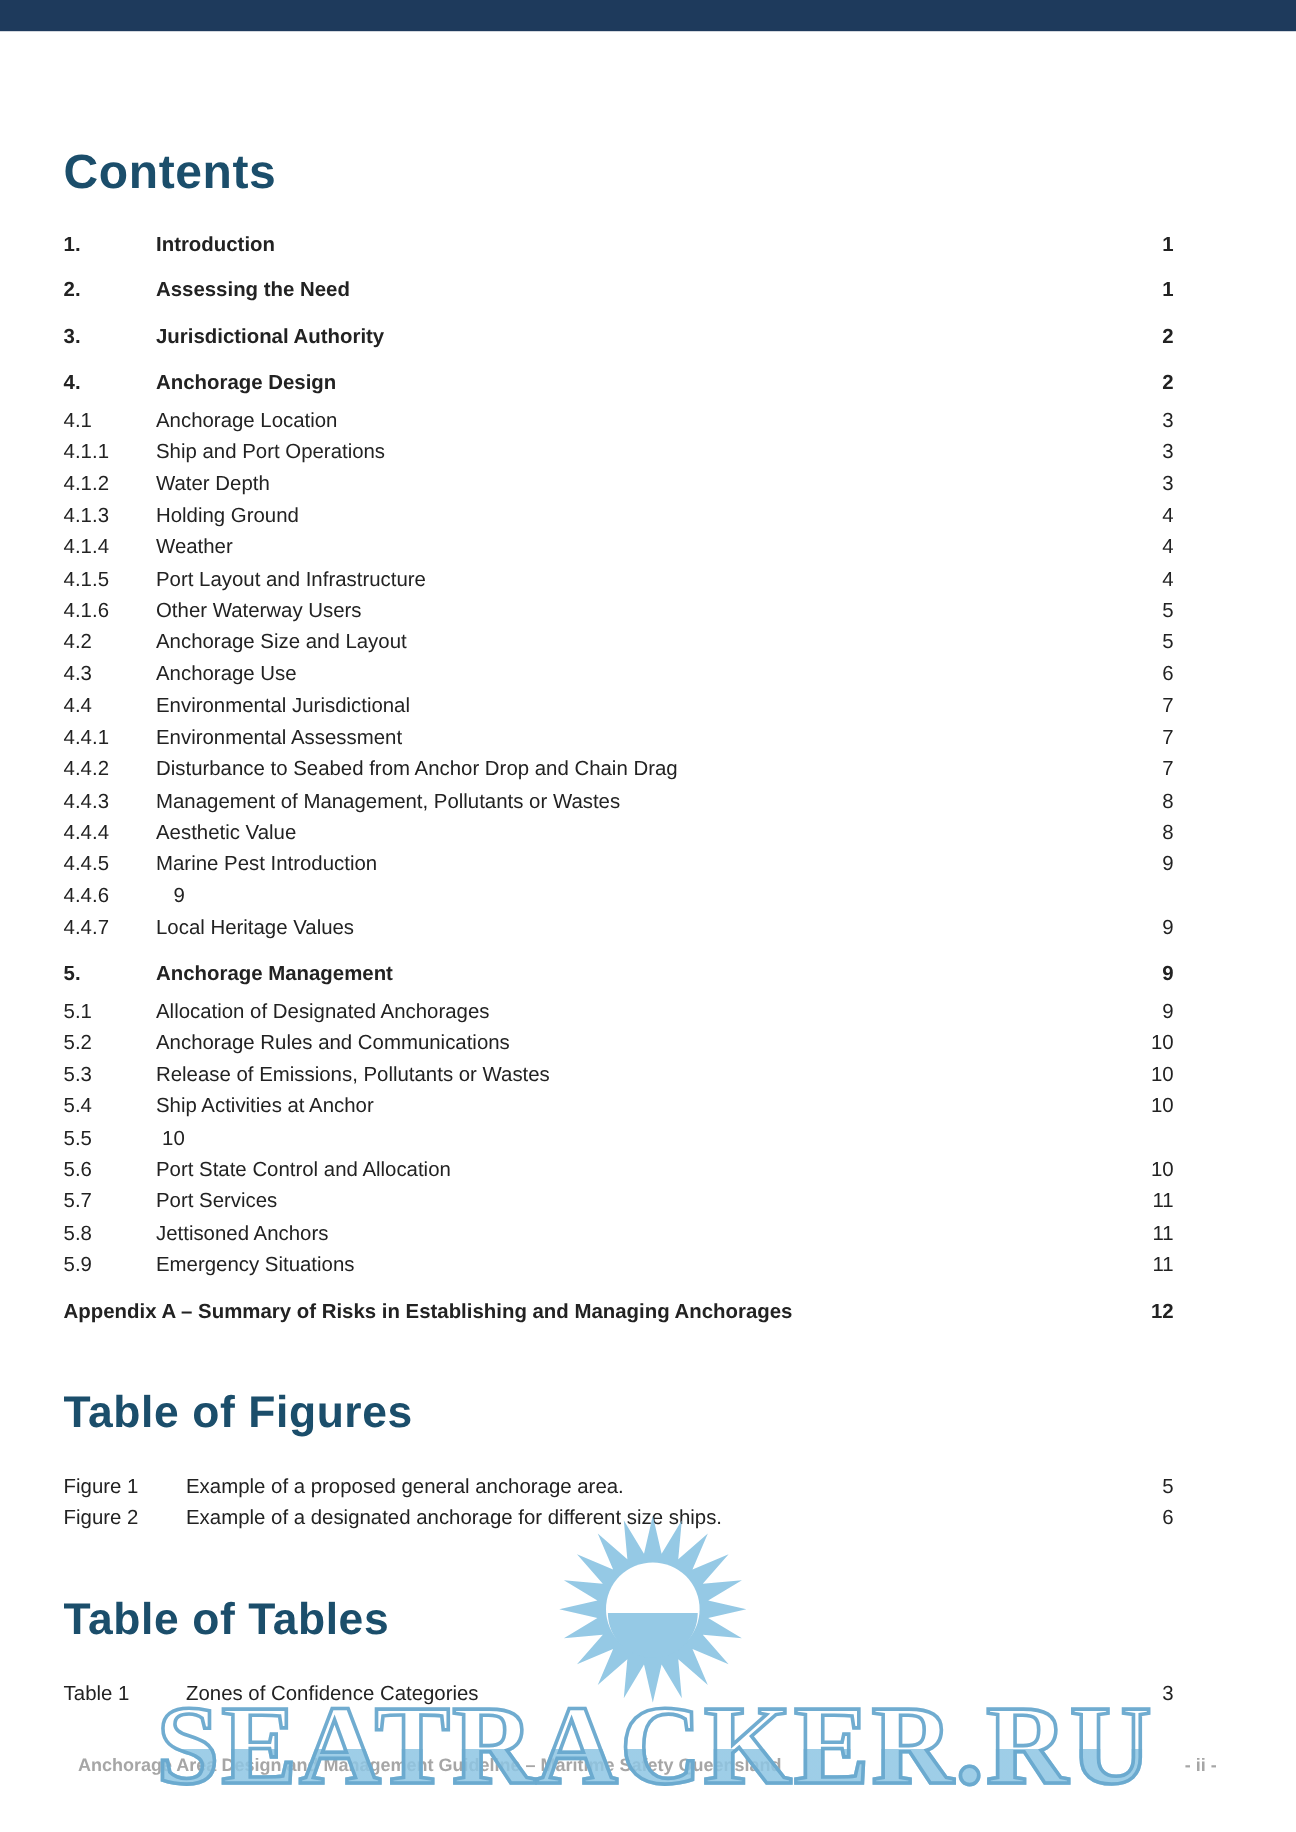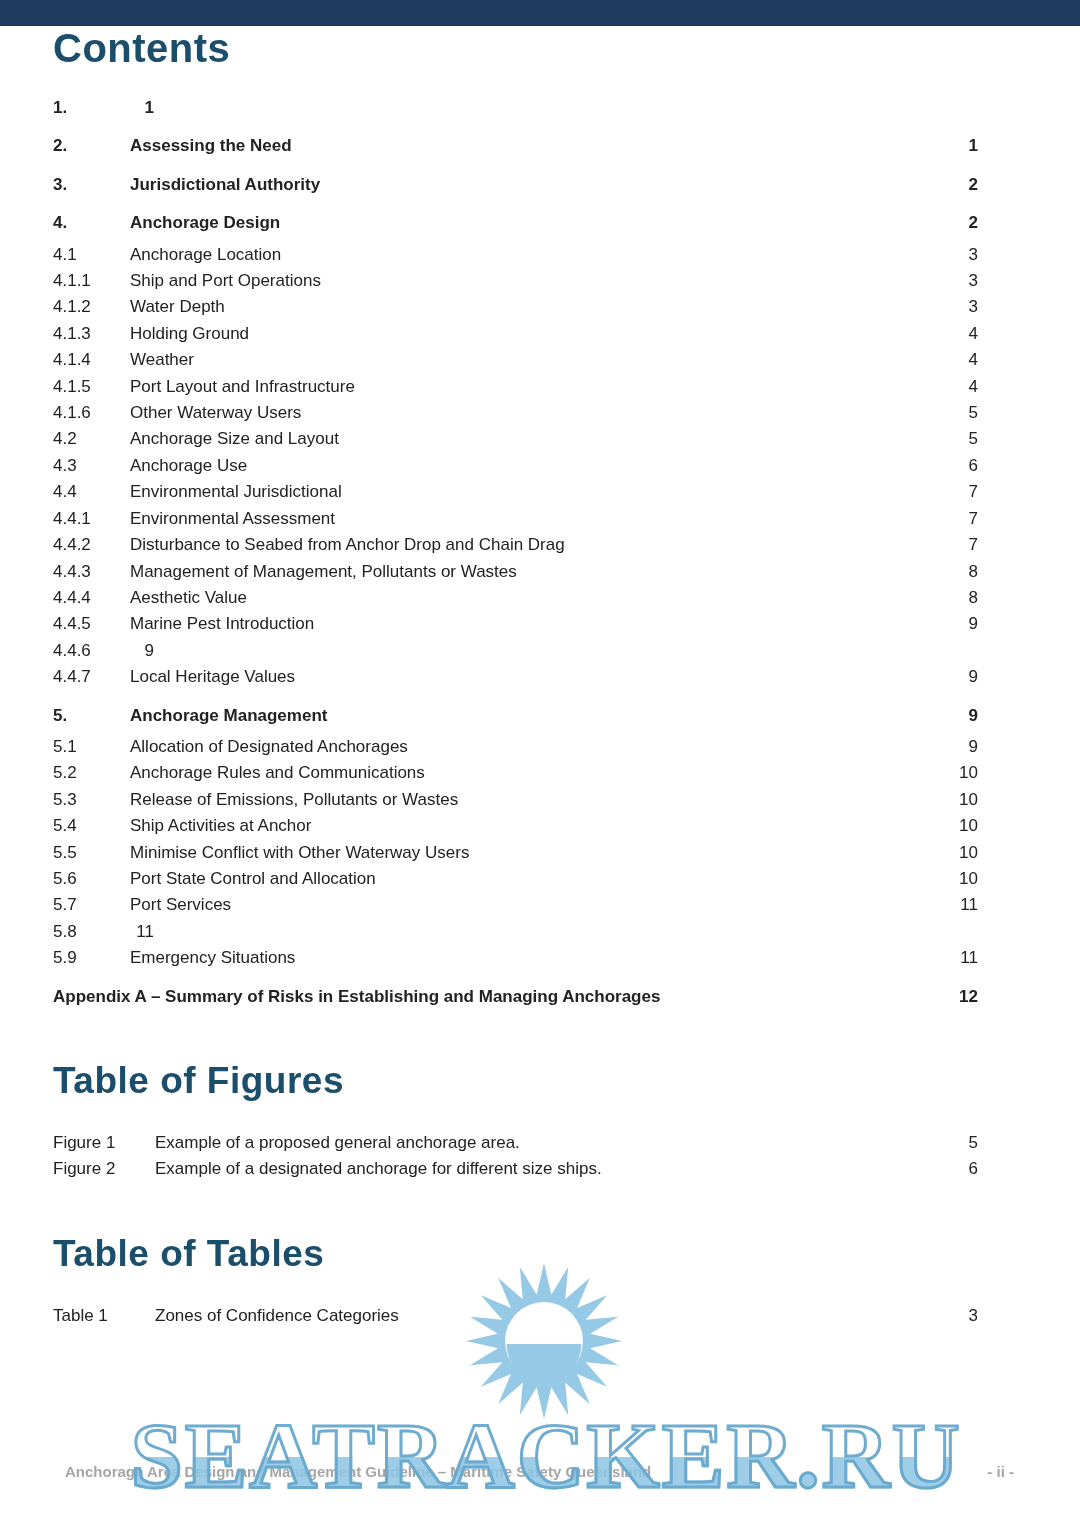--- a/index.html
+++ b/index.html
@@ -19,21 +19,21 @@
   .content {
     padding: 0 102px 0 53px;
   }
   h1.doc-heading {
     font-family: "Liberation Sans", sans-serif;
     font-weight: 700;
     color: #1b4e6b;
     font-size: 40px;
     letter-spacing: 0.5px;
   }
-  #contents-heading { margin-bottom: 24px; }
+  #contents-heading { margin-top: 96px; margin-bottom: 24px; }
   #figures-heading  { margin-top: 50px; margin-bottom: 28px; font-size: 37px; }
   #tables-heading   { margin-top: 50px; margin-bottom: 28px; font-size: 37px; }
 
   .row {
     display: flex;
     align-items: baseline;
     font-size: 17px;
     line-height: 26.4px;
     color: #222222;
   }
@@ -109,20 +109,21 @@
   <div class="topbar"></div>
 
   <div class="content">
 
     <h1 class="doc-heading" id="contents-heading">Contents</h1>
 
     <div class="toc">
 
     <div class="row section">
           <span class="num">1.</span>
+          <span class="title">Introduction</span>
           <span class="pg">1</span>
         </div>
         <div class="row section">
           <span class="num">2.</span>
           <span class="title">Assessing the Need</span>
           <span class="pg">1</span>
         </div>
         <div class="row section">
           <span class="num">3.</span>
           <span class="title">Jurisdictional Authority</span>
@@ -237,35 +238,35 @@
           <span class="title">Release of Emissions, Pollutants or Wastes</span>
           <span class="pg">10</span>
         </div>
         <div class="row">
           <span class="num">5.4</span>
           <span class="title">Ship Activities at Anchor</span>
           <span class="pg">10</span>
         </div>
         <div class="row">
           <span class="num">5.5</span>
-          <span class="title">Minimise Conflict with Other Waterway Users</span>
           <span class="pg">10</span>
         </div>
         <div class="row">
           <span class="num">5.6</span>
           <span class="title">Port State Control and Allocation</span>
           <span class="pg">10</span>
         </div>
         <div class="row">
           <span class="num">5.7</span>
           <span class="title">Port Services</span>
           <span class="pg">11</span>
         </div>
         <div class="row">
           <span class="num">5.8</span>
+          <span class="title">Jettisoned Anchors</span>
           <span class="pg">11</span>
         </div>
         <div class="row">
           <span class="num">5.9</span>
           <span class="title">Emergency Situations</span>
           <span class="pg">11</span>
         </div>
       </div>
 
     <div class="row appendix">

